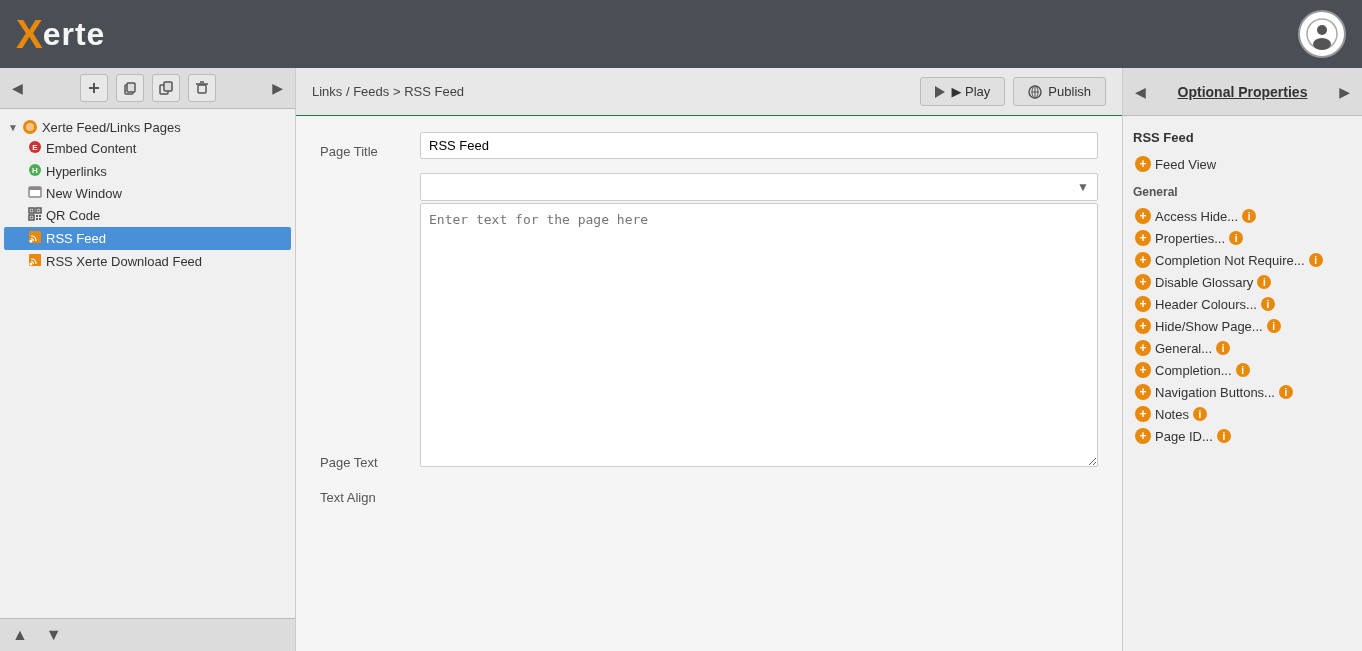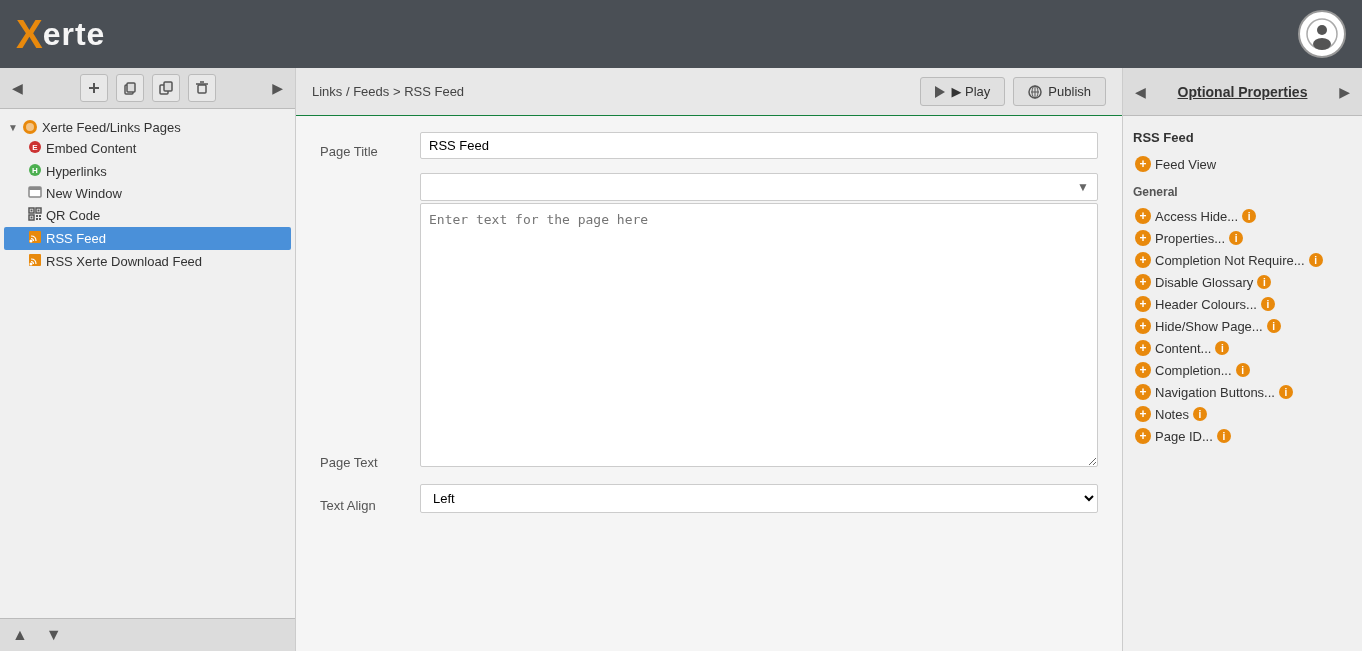--- a/index.html
+++ b/index.html
@@ -514,27 +514,20 @@
           
           <div class="form-select-bar">
             <span class="dropdown-arrow">▼</span>
           </div>
           <textarea class="form-textarea" placeholder="Enter text for the page here" style=""></textarea>
         </div>
       </div>
 
       <div class="form-row">
         <div class="form-label">Text Align</div>
-        <div class="form-control">
-          <select class="form-select">
-            <option>Left</option>
-            <option>Center</option>
-            <option>Right</option>
-          </select>
-        </div>
       </div>
     </div>
   </div>
 
   <div id="right-panel">
     <div id="right-header">
       <span class="right-collapse-btn">◀</span>
       <span id="right-header-title">Optional Properties</span>
       <span class="right-collapse-btn">▶</span>
     </div>
@@ -572,21 +565,21 @@
         <span>Header Colours...</span>
         <span class="info-icon">i</span>
       </div>
       <div class="right-item">
         <span class="plus-icon">+</span>
         <span>Hide/Show Page...</span>
         <span class="info-icon">i</span>
       </div>
       <div class="right-item">
         <span class="plus-icon">+</span>
-        <span>Content...</span>
+        <span>General...</span>
         <span class="info-icon">i</span>
       </div>
       <div class="right-item">
         <span class="plus-icon">+</span>
         <span>Completion...</span>
         <span class="info-icon">i</span>
       </div>
       <div class="right-item">
         <span class="plus-icon">+</span>
         <span>Navigation Buttons...</span>

